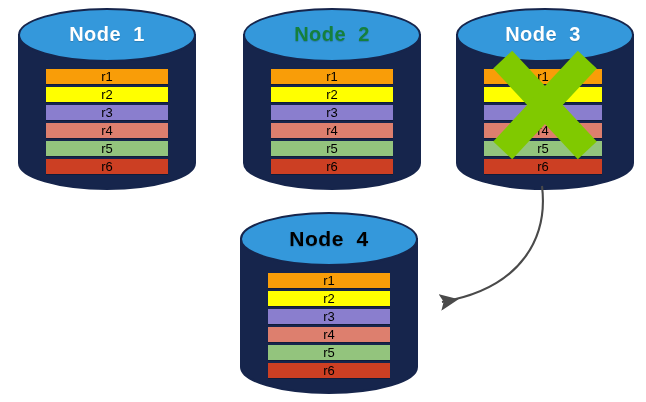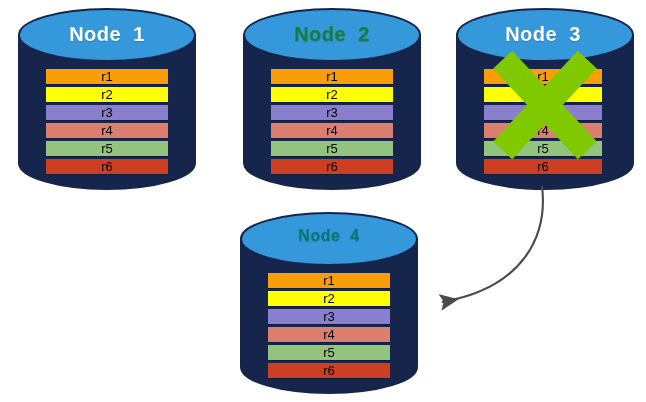--- a/index.html
+++ b/index.html
@@ -127,21 +127,21 @@
           <rect x="27" y="84" width="124" height="26" transform="rotate(47 89 97)"></rect>
           <rect x="27" y="84" width="124" height="26" transform="rotate(-47 89 97)"></rect>
         </g>
       </svg>
     </div>
     <div class="node" style="left: 240px; top: 212px; width: 178px; height: 182px;">
       <svg class="node-svg" width="178" height="182" viewBox="0 0 178 182">
         <path d="M 1 27 L 1 155 A 88 26 0 0 0 177 155 L 177 27 Z" fill="#16254c" stroke="#16254c" stroke-width="2"></path>
         <ellipse cx="89" cy="27" rx="88" ry="26" fill="#3498db" stroke="#16254c" stroke-width="2"></ellipse>
       </svg>
-      <div class="node-title" style="top: 15px; font-size: 16px; color: #0f766e; text-align: center;">Node  4</div>
+      <div class="node-title" style="top: 15px; font-size: 21px; color: #000000; text-align: center;">Node  4</div>
       <div class="rows" style="top: 61px; padding-left: 28px; padding-right: 28px; box-sizing: border-box; gap: 3px;">
         <div class="row-bar" style="background: rgb(249, 157, 8); height: 15px; font-size: 13px;">r1</div>
         <div class="row-bar" style="background: rgb(255, 255, 0); height: 15px; font-size: 13px;">r2</div>
         <div class="row-bar" style="background: rgb(138, 126, 206); height: 15px; font-size: 13px;">r3</div>
         <div class="row-bar" style="background: rgb(221, 127, 110); height: 15px; font-size: 13px;">r4</div>
         <div class="row-bar" style="background: rgb(147, 196, 125); height: 15px; font-size: 13px;">r5</div>
         <div class="row-bar" style="background: rgb(204, 63, 35); height: 15px; font-size: 13px;">r6</div>
       </div>
     </div>
   </div>

